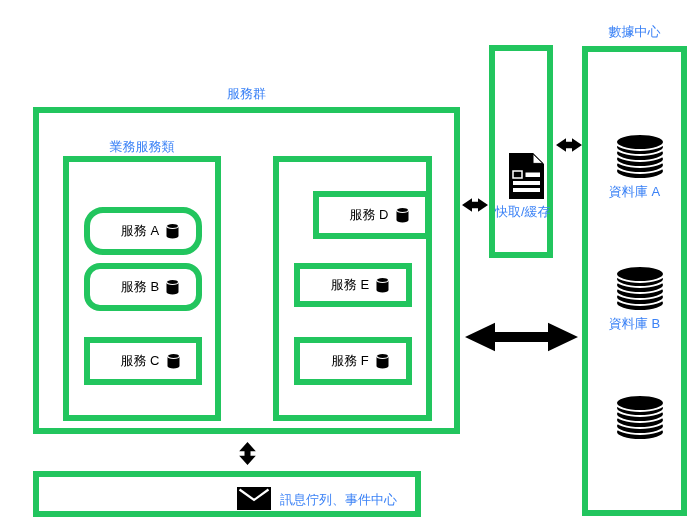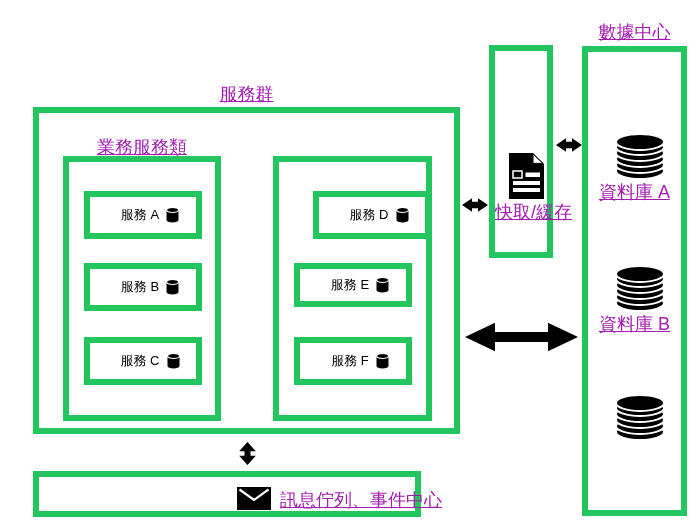--- a/index.html
+++ b/index.html
@@ -5,22 +5,22 @@
   html,body { margin:0; padding:0; background:#ffffff; }
   .canvas {
     position:relative; width:700px; height:521px; background:#ffffff;
     font-family:"Liberation Sans", sans-serif; color:#000000; overflow:hidden;
   }
   .box {
     position:absolute; border:6px solid #22c55e; background:#ffffff;
     box-sizing:border-box;
   }
   .lbl {
-    position:absolute; font-size:18px; line-height:16px; text-align:center;
-    white-space:nowrap; color:#a21caf;text-decoration:underline;
+    position:absolute; font-size:13px; line-height:16px; text-align:center;
+    white-space:nowrap; color:#3b82f6;
   }
   .svc {
     display:flex; align-items:center; justify-content:center; gap:7px;
     font-size:13px; padding-left:14px; box-sizing:border-box;
   }
   .abs { position:absolute; }
   svg { display:block; }
 </style>
 </head>
 <body>
@@ -28,31 +28,31 @@
 <div class="canvas">
 
   <div class="lbl" style="left:33px; top:86px; width:427px;">服務群</div>
   <div class="box" style="left:33px; top:107px; width:427px; height:327px;"></div>
 
   <div class="lbl" style="left:63px; top:139px; width:158px;">業務服務類</div>
   <div class="box" style="left:63px; top:156px; width:158px; height:265px;"></div>
 
   <div class="box" style="left:273px; top:156px; width:159px; height:265px;"></div>
 
-  <div class="box svc" style="left:84px; top:191px; width:118px; height:48px;">
+  <div class="box svc" style="left:84px; top:207px; width:118px; height:48px;border-radius:19px;">
     <span>服務 A</span>
     <span>
       <svg width="13" height="16" viewBox="0 0 13 16">
         <path d="M0.5 3 L0.5 13 A6 2.5 0 0 0 12.5 13 L12.5 3 Z" fill="#000"></path>
         <ellipse cx="6.5" cy="3" rx="6" ry="2.5" fill="#000" stroke="#fff" stroke-width="1.2"></ellipse>
       </svg>
     </span>
   </div>
 
-  <div class="box svc" style="left:84px; top:263px; width:118px; height:48px;">
+  <div class="box svc" style="left:84px; top:263px; width:118px; height:48px;border-radius:16px;">
     <span>服務 B</span>
     <span>
       <svg width="13" height="16" viewBox="0 0 13 16">
         <path d="M0.5 3 L0.5 13 A6 2.5 0 0 0 12.5 13 L12.5 3 Z" fill="#000"></path>
         <ellipse cx="6.5" cy="3" rx="6" ry="2.5" fill="#000" stroke="#fff" stroke-width="1.2"></ellipse>
       </svg>
     </span>
   </div>
 
   <div class="box svc" style="left:84px; top:337px; width:118px; height:48px;">

